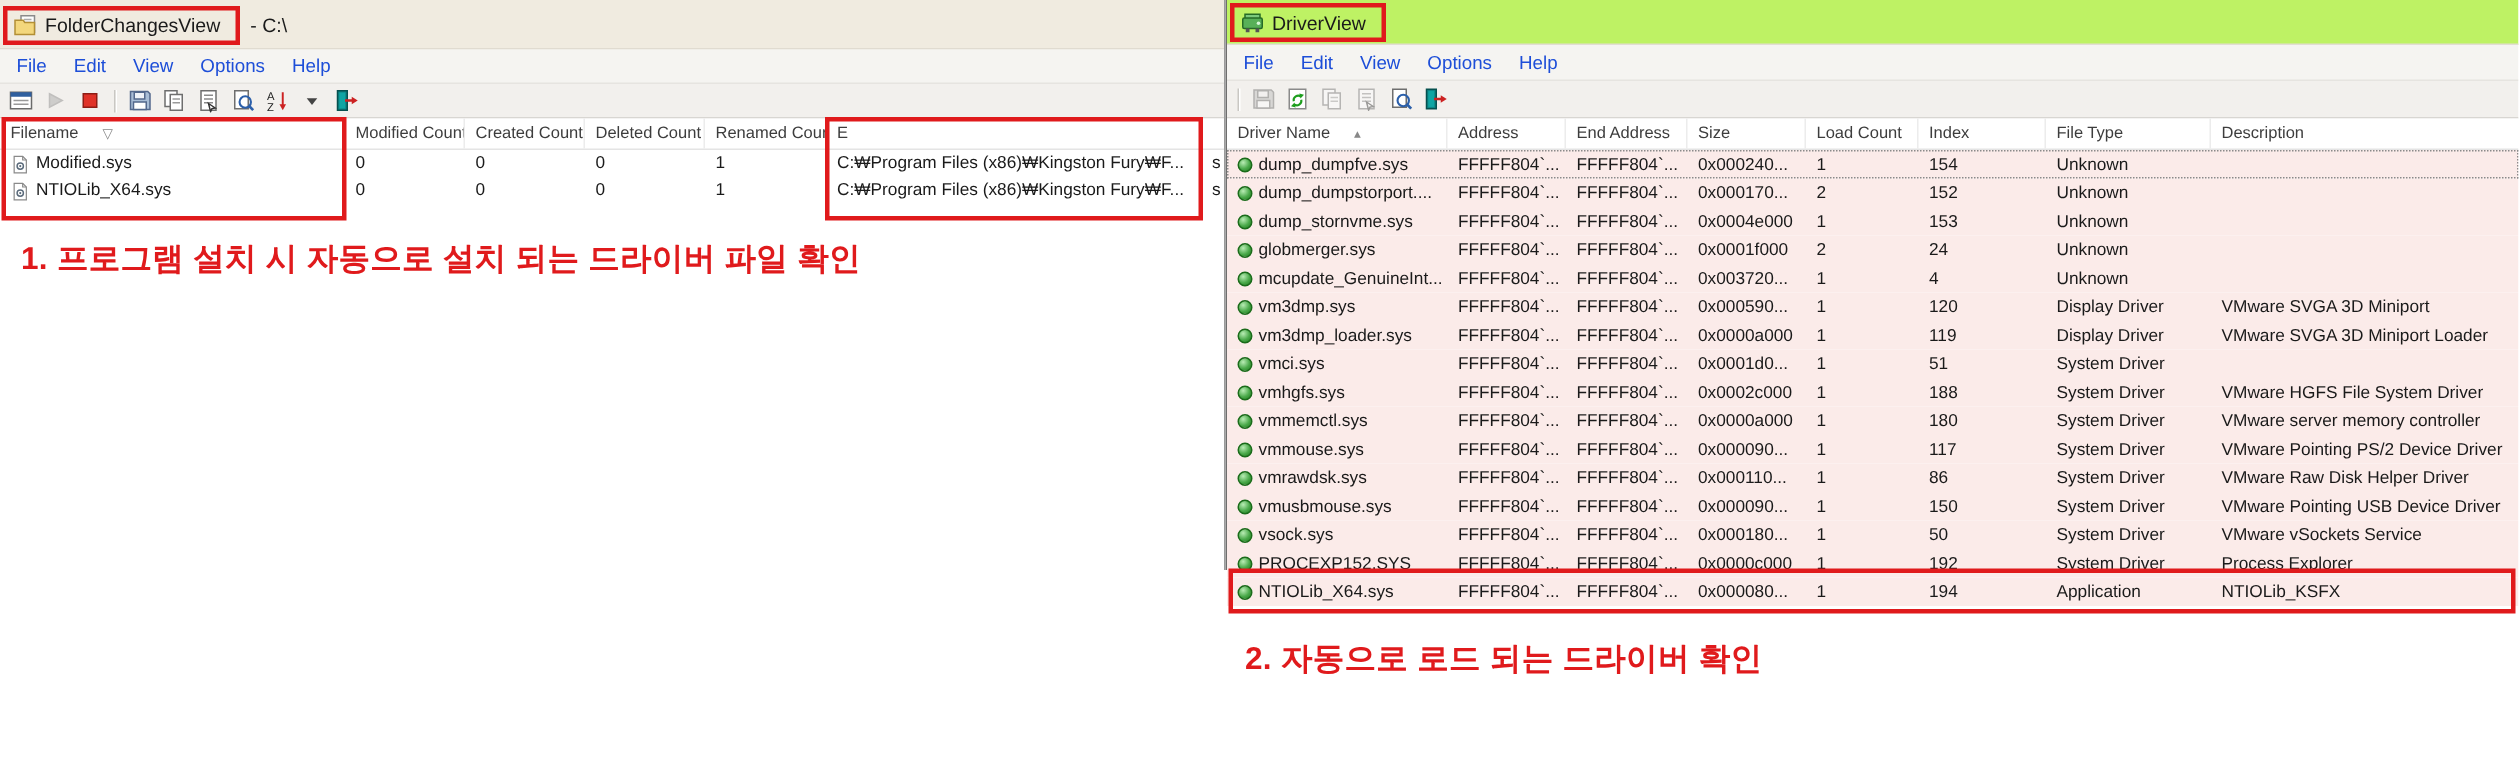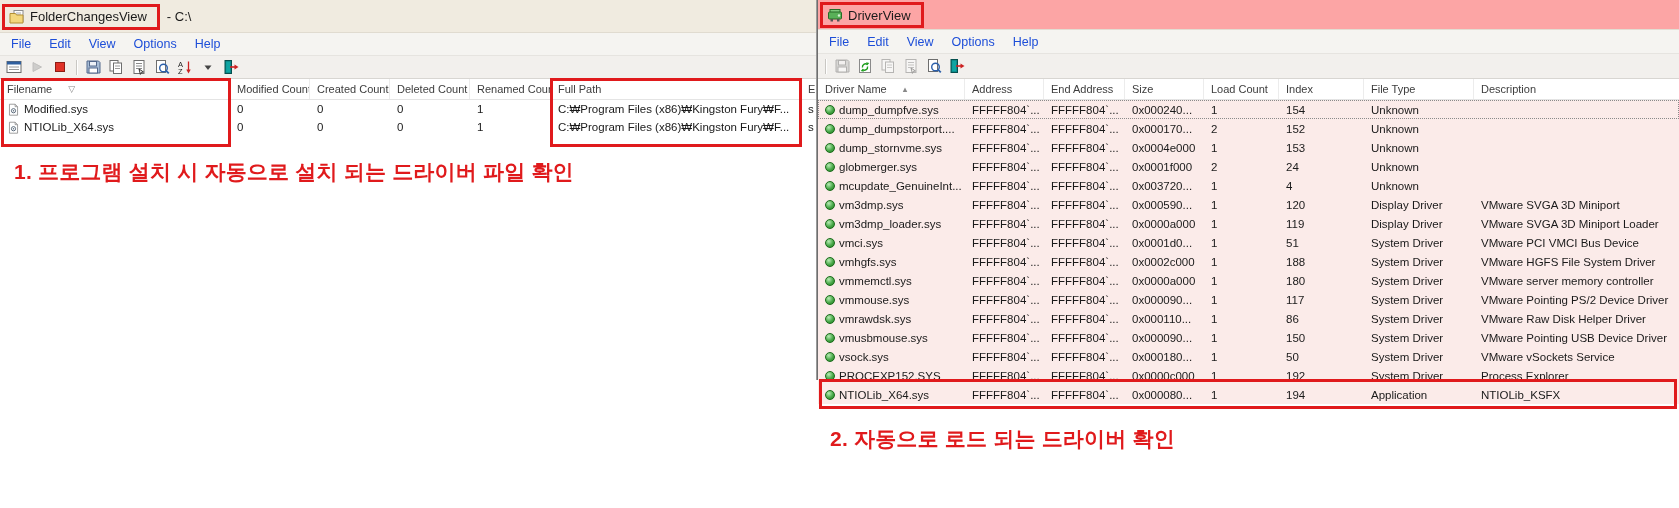--- a/index.html
+++ b/index.html
@@ -3,21 +3,21 @@
 <meta charset="utf-8">
 <style>
 *{box-sizing:border-box;margin:0;padding:0}
 body{width:1679px;height:508px;overflow:hidden;background:#fff;font-family:"Liberation Sans",sans-serif;-webkit-font-smoothing:antialiased}
 .screen{position:relative;width:1679px;height:508px}
 .win{position:absolute;top:0;height:380px;background:#fff}
 .winL{left:0;width:817px;border-right:1px solid #9a9a9a}
 .winR{left:817px;width:862px;border-left:1px solid #6e6e6e}
 .titlebar{display:flex;align-items:center;padding-left:0}
 .winL .titlebar{height:33px;background:#f0ebe0;border-bottom:1px solid #e0dbd0}
-.winR .titlebar{height:30px;background:#fca5a5;border-bottom:1px solid #e2ddd2}
+.winR .titlebar{height:30px;background:#bef264;border-bottom:1px solid #e2ddd2}
 .titlebox{display:flex;align-items:center;gap:5px;border:3px solid #e01a1c;padding:2px 10px 2px 4px;margin-left:2px;margin-top:1px}
 .ticon{display:flex}
 .ticon svg{width:16px;height:16px}
 .ttext{font-size:13px;color:#1a1a1a;white-space:nowrap}
 .tsuffix{font-size:13px;color:#1a1a1a;margin-left:7px;white-space:nowrap}
 .menubar{height:23px;display:flex;align-items:center;background:#f5f4f1;border-bottom:1px solid #e6e4e0;padding-left:2px}
 .winR .menubar{height:24px}
 .mi{padding:3px 9px;font-size:12.5px;color:#1d4ed8;cursor:default}
 .toolbar{height:23px;display:flex;align-items:center;gap:3px;background:#f2f0ed;border-bottom:1px solid #d8d6d2;padding:1px 4px}
 .winR .toolbar{height:25px}
@@ -158,23 +158,20 @@
           </div>
           <div class="cell hc lc2">
             <span>Created Count</span>
           </div>
           <div class="cell hc lc3">
             <span>Deleted Count</span>
           </div>
           <div class="cell hc lc4">
             <span>Renamed Count</span>
           </div>
-          <div class="cell hc lc5">
-            <span>Full Path</span>
-          </div>
           <div class="cell hc lc6">
             <span>E</span>
           </div>
         </div>
         <div class="row">
           <div class="cell lc0">
             <span class="rowicon">
               <svg viewBox="0 0 16 16">
                 <path d="M3 1.5h7l3 3V15H3z" fill="#fff" stroke="#8a8a8a"></path>
                 <path d="M10 1.5v3h3" fill="none" stroke="#8a8a8a"></path>
@@ -562,23 +559,20 @@
           </div>
           <div class="cell rc4">
             <span>1</span>
           </div>
           <div class="cell rc5">
             <span>51</span>
           </div>
           <div class="cell rc6">
             <span>System Driver</span>
           </div>
-          <div class="cell rc7">
-            <span>VMware PCI VMCI Bus Device</span>
-          </div>
         </div>
         <div class="row">
           <div class="cell rc0">
             <span class="rowicon">
               <span class="gball"></span>
             </span>
             <span>vmhgfs.sys</span>
           </div>
           <div class="cell rc1">
             <span>FFFFF804`...</span>

